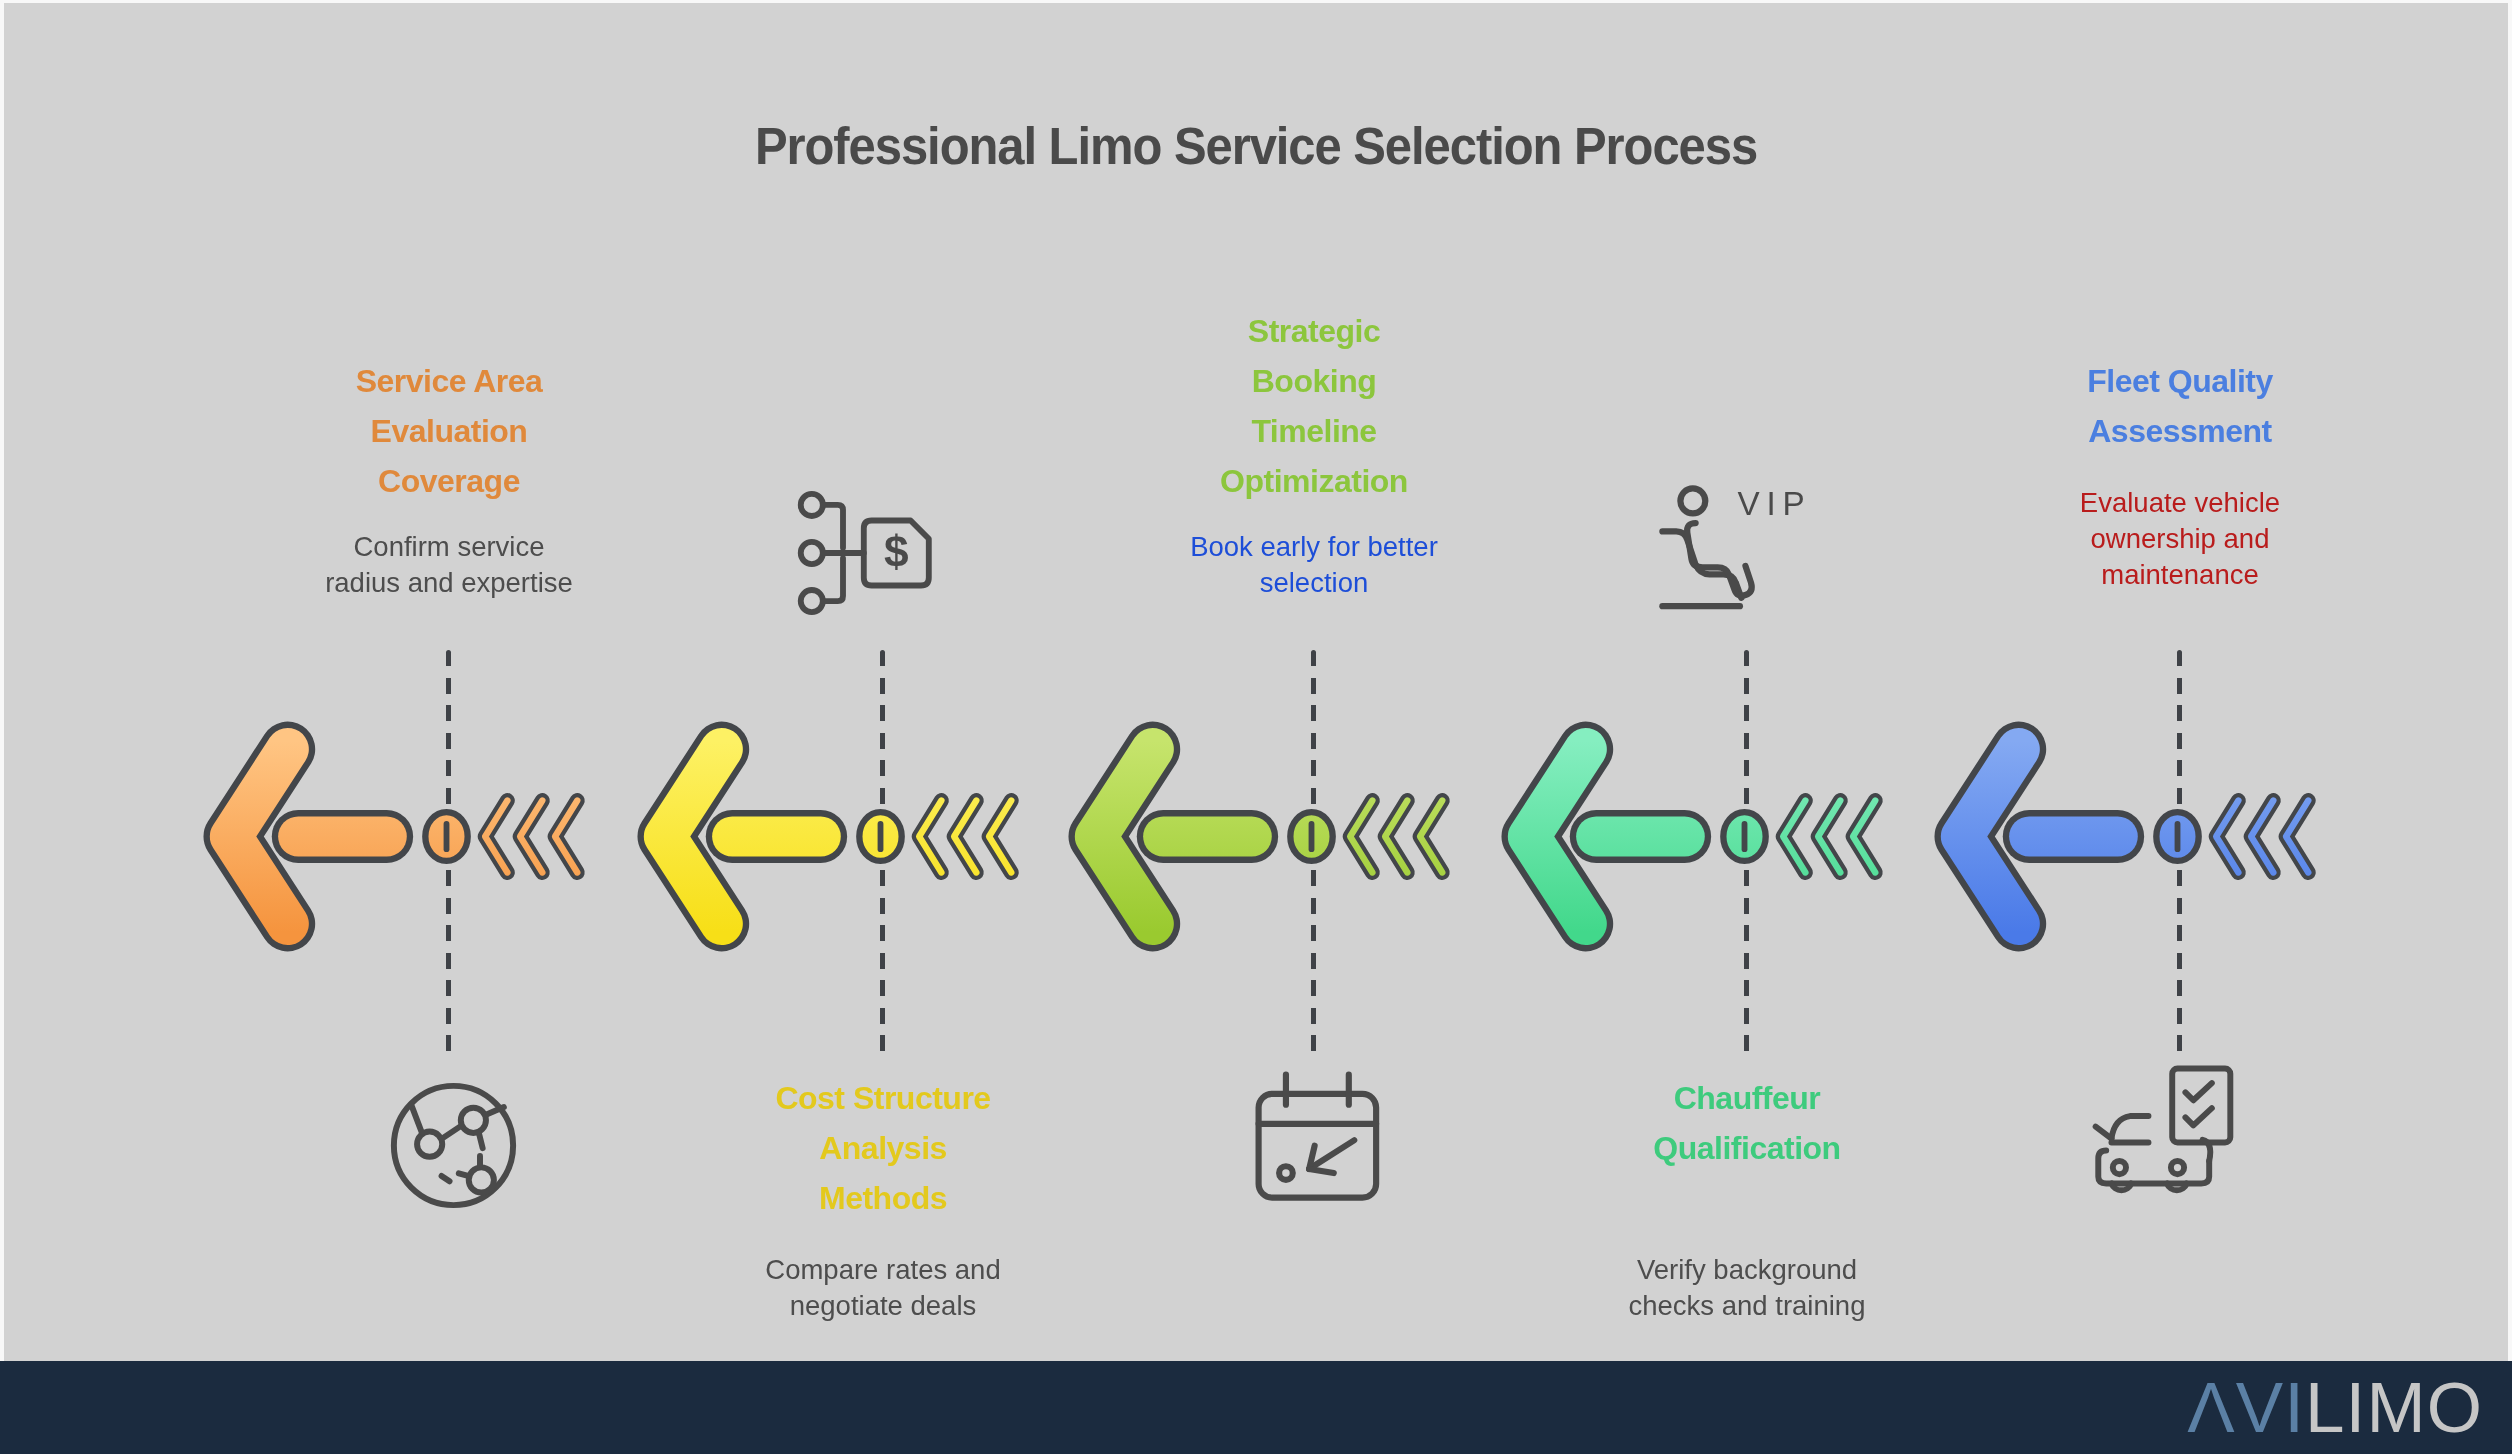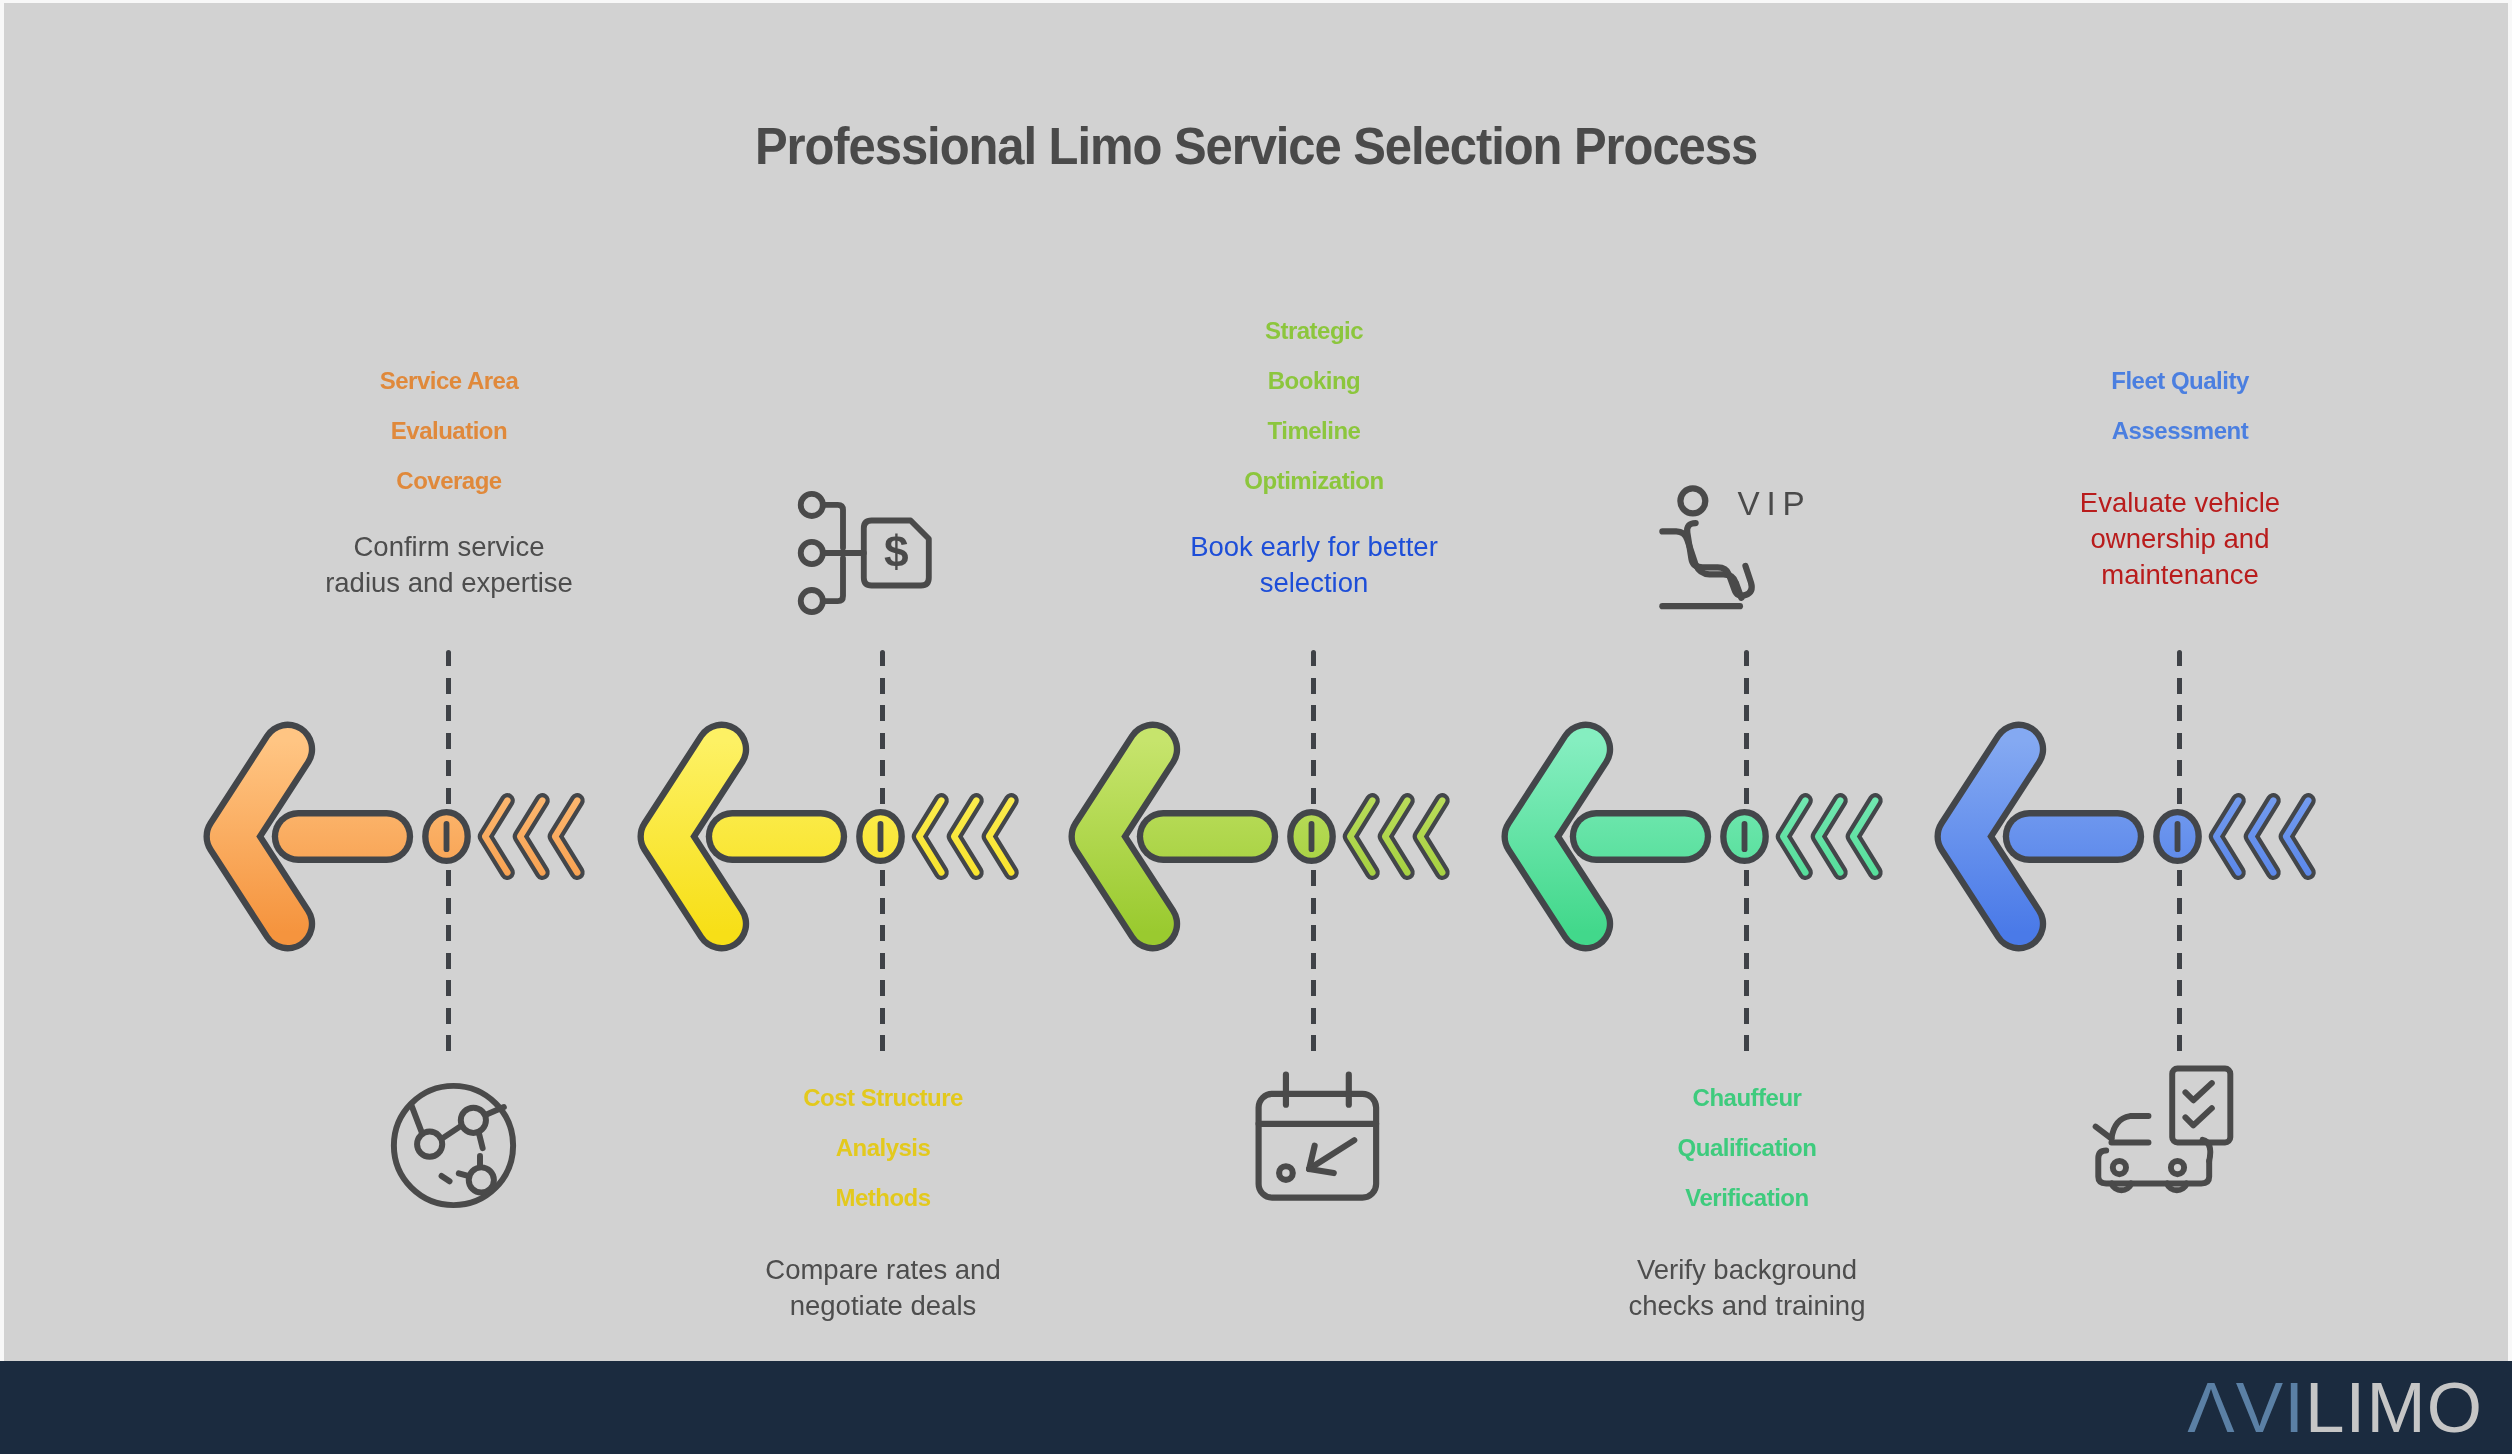--- a/index.html
+++ b/index.html
@@ -13,21 +13,21 @@
     position:absolute;left:4.2px;top:3.2px;right:4.2px;bottom:93px;
     background:#d2d2d2;
   }
   #main-title{
     position:absolute;left:0;top:117px;width:100%;
     text-align:center;font-size:51px;font-weight:bold;
     letter-spacing:-1.1px;transform:scaleX(.96);
   }
   .step-title{
     position:absolute;width:402px;text-align:center;
-    font-size:24px;font-weight:bold;line-height:50px;letter-spacing:-0.5px;
+    font-size:32px;font-weight:bold;line-height:50px;letter-spacing:-0.5px;
   }
   .step-desc{
     position:absolute;width:402px;text-align:center;
     font-size:27.5px;line-height:36px;
   }
   .dashline{
     position:absolute;top:650px;height:408px;width:4.8px;
     background:repeating-linear-gradient(180deg,#3f4247 0px,#3f4247 16px,rgba(0,0,0,0) 16px,rgba(0,0,0,0) 27.5px);
     border-radius:2.6px;z-index:1;
   }
@@ -85,21 +85,20 @@
   <div>Optimization</div>
 </div>
 <div class="step-desc" style="left: 1113px; top: 529px; color: #1d4ed8;">
   <div>Book early for better</div>
   <div>selection</div>
 </div>
 
 <div class="step-title" style="left: 1546px; top: 1073px; color: rgb(62, 203, 125); text-align: center;">
   <div>Chauffeur</div>
   <div>Qualification</div>
-  <div>Verification</div>
 </div>
 <div class="step-desc" style="left: 1546px; top: 1252px; color: rgb(77, 77, 77);">
   <div>Verify background</div>
   <div>checks and training</div>
 </div>
 
 <div class="step-title" style="left: 1979px; top: 356px; color: rgb(75, 127, 224);">
   <div>Fleet Quality</div>
   <div>Assessment</div>
 </div>

